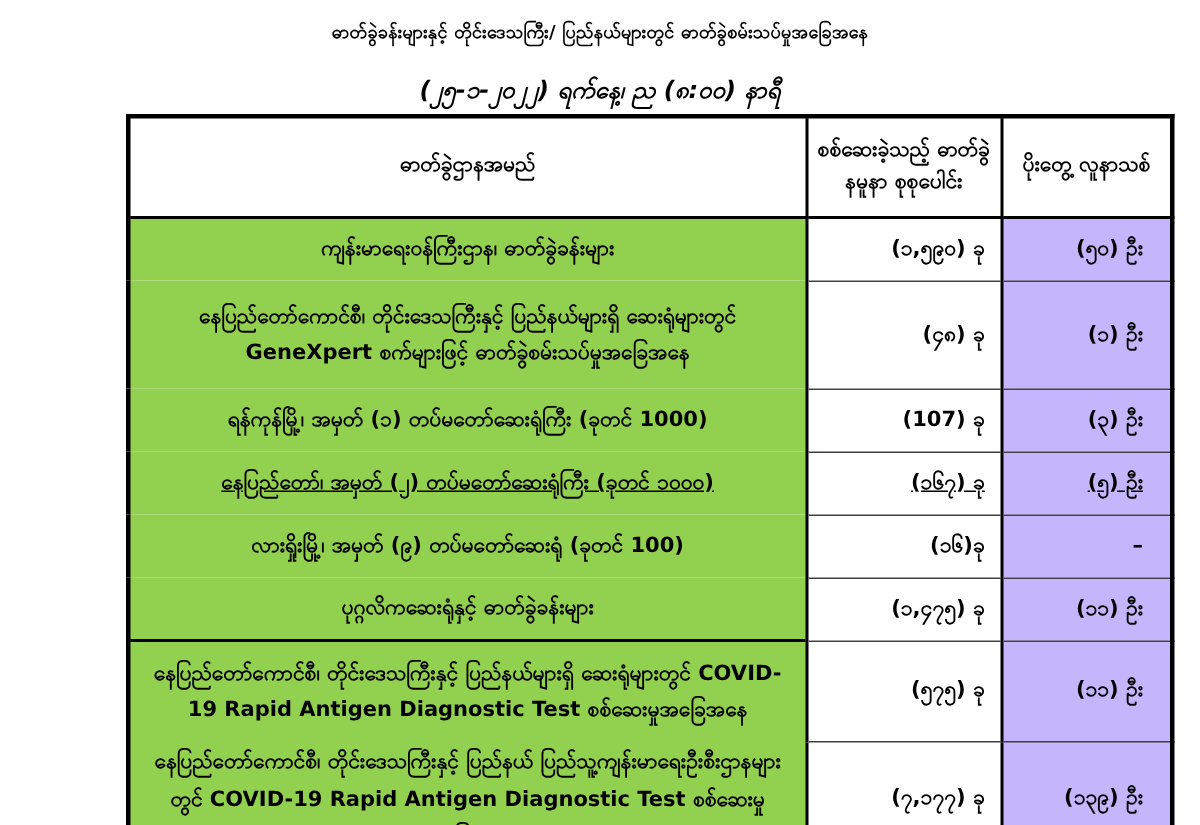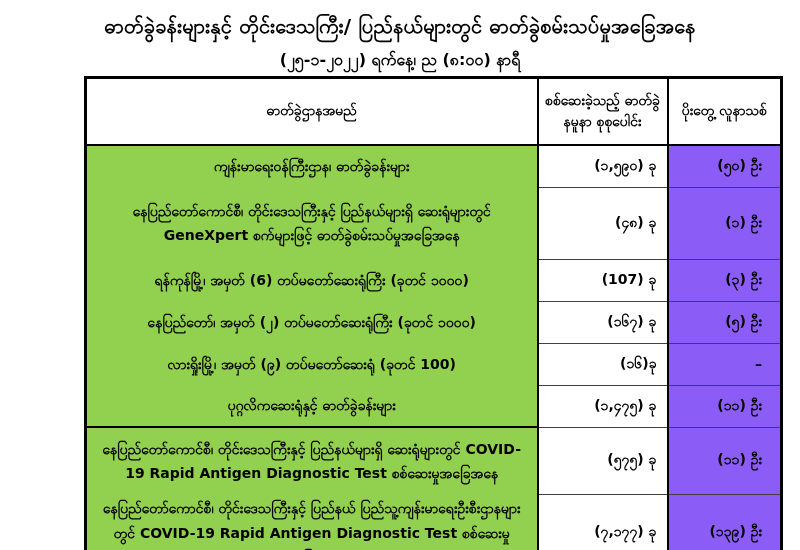--- a/index.html
+++ b/index.html
@@ -15,30 +15,31 @@
     font-family: "DejaVu Sans", sans-serif;
     font-weight: bold;
     color: #000000;
   }
   .page-title {
     position: absolute;
     top: 13px;
     left: 0;
     width: 800px;
     text-align: center;
-    font-size: 20px;
+    font-size: 12px;
     letter-spacing: 0.2px;
   }
   .page-subtitle {
     position: absolute;
     top: 49px;
     left: 0;
     width: 800px;
     text-align: center;
     font-size: 16px;
+    font-style: italic;
   }
   table.report {
     position: absolute;
     left: 84px;
     top: 76px;
     border-collapse: collapse;
     table-layout: fixed;
     border: 3px solid #000000;
   }
   col.c-name { width: 452px; }
@@ -74,27 +75,27 @@
     padding: 1px 8px;
   }
   td.val {
     text-align: right;
     padding-right: 10px;
     background: #ffffff;
   }
   td.pos {
     text-align: right;
     padding-right: 18px;
-    background: #8b5cf6;
+    background: #c4b5fd;
   }
   tr.h-row    { height: 67px; }
   tr.r1       { height: 28px; }
   tr.r2       { height: 72px; }
   tr.r3       { height: 28px; }
-  tr.r4       { height: 26px; }
+  tr.r4       { height: 26px; text-decoration: underline; }
   tr.r5       { height: 28px; }
   tr.r6       { height: 28px; margin-top: 47px; }
   tr.r7       { height: 67px; }
   tr.r8       { height: 78px; }
   tr.total-row { height: 25px; text-decoration: underline; }
 
   
   tr.section-start td.name { border-top: 2px solid #000000; }
 
   
@@ -130,21 +131,21 @@
       <td class="name">ကျန်းမာရေးဝန်ကြီးဌာန၊ ဓာတ်ခွဲခန်းများ</td>
       <td class="val">(၁,၅၉၀) ခု</td>
       <td class="pos">(၅၀) ဦး</td>
     </tr>
     <tr class="r2">
       <td class="name">နေပြည်တော်ကောင်စီ၊ တိုင်းဒေသကြီးနှင့် ပြည်နယ်များရှိ ဆေးရုံများတွင် GeneXpert စက်များဖြင့် ဓာတ်ခွဲစမ်းသပ်မှုအခြေအနေ</td>
       <td class="val">(၄၈) ခု</td>
       <td class="pos">(၁) ဦး</td>
     </tr>
     <tr class="r3">
-      <td class="name">ရန်ကုန်မြို့၊ အမှတ် (6) တပ်မတော်ဆေးရုံကြီး (ခုတင် ၁၀၀၀)</td>
+      <td class="name">ရန်ကုန်မြို့၊ အမှတ် (၁) တပ်မတော်ဆေးရုံကြီး (ခုတင် 1000)</td>
       <td class="val">(107) ခု</td>
       <td class="pos">(၃) ဦး</td>
     </tr>
     <tr class="r4">
       <td class="name">နေပြည်တော်၊ အမှတ် (၂) တပ်မတော်ဆေးရုံကြီး (ခုတင် ၁၀၀၀)</td>
       <td class="val">(၁၆၇) ခု</td>
       <td class="pos">(၅) ဦး</td>
     </tr>
     <tr class="r5">
       <td class="name">လားရှိုးမြို့၊ အမှတ် (၉) တပ်မတော်ဆေးရုံ (ခုတင် 100)</td>

